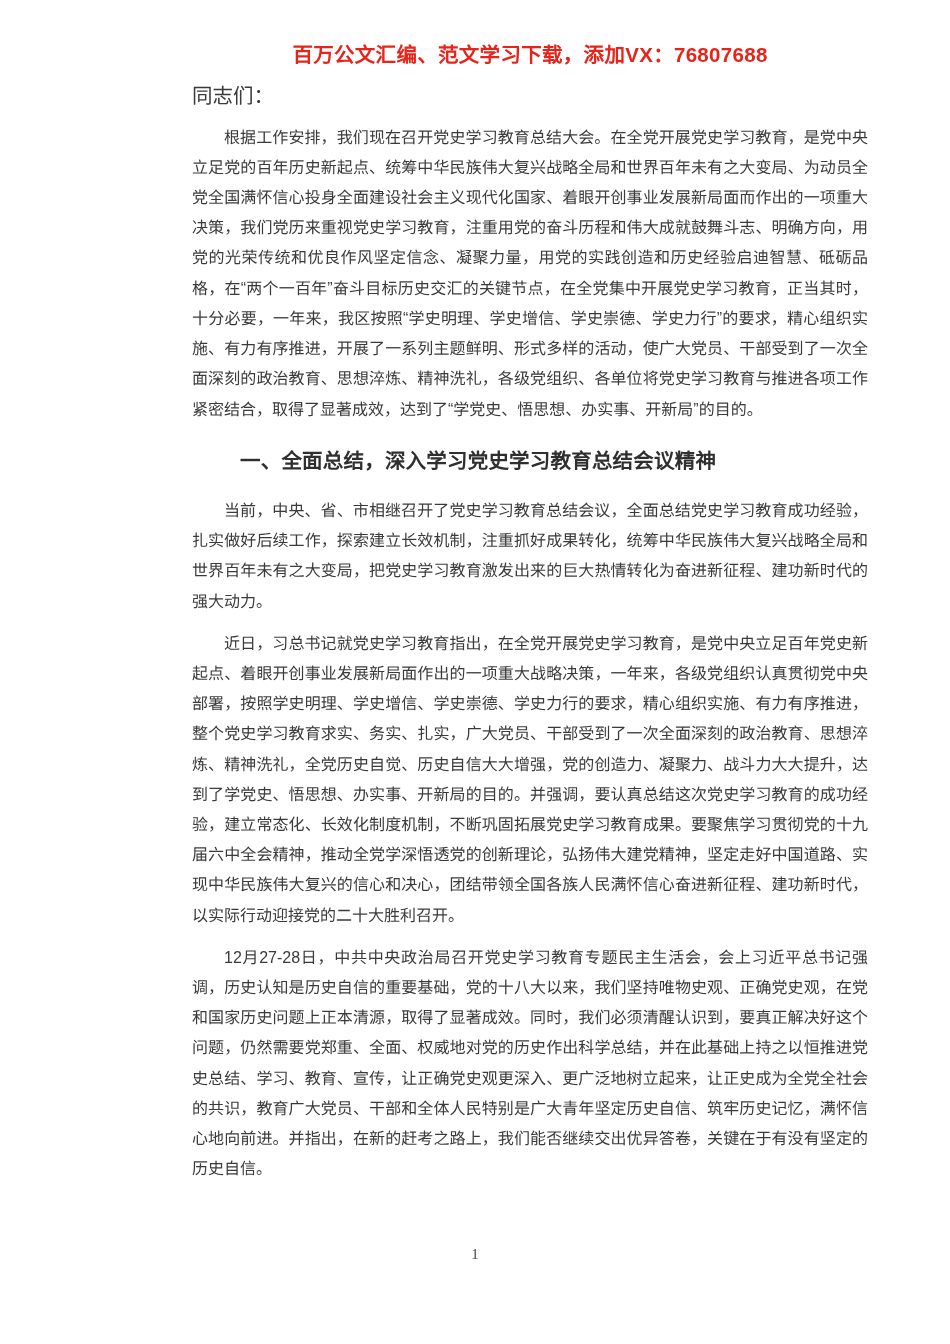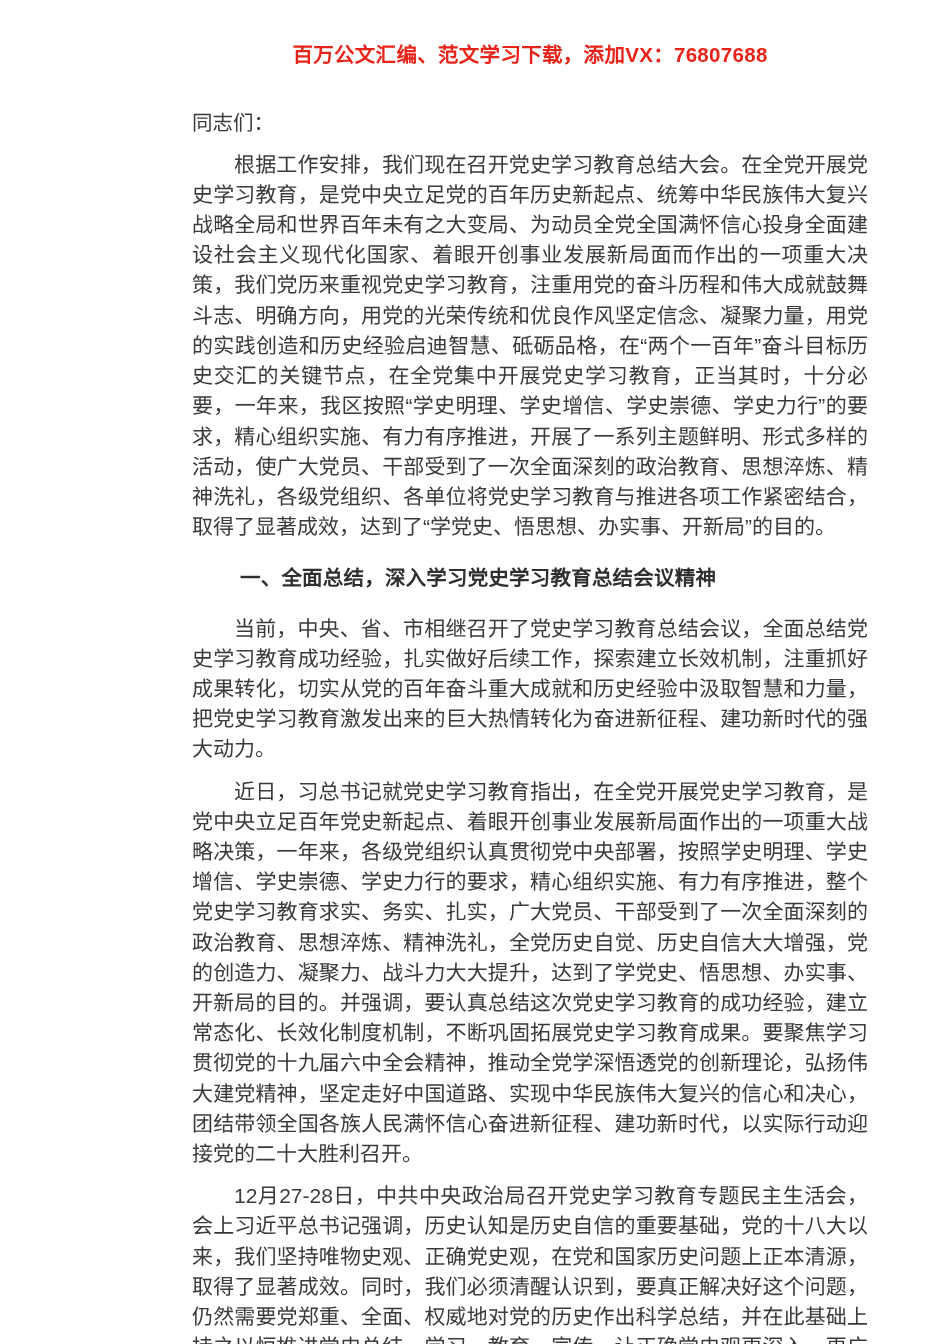--- a/index.html
+++ b/index.html
@@ -38,28 +38,28 @@
     letter-spacing: 0.3px;
     padding-top: 41px;
     line-height: 1.35;
     white-space: nowrap;
   }
 
   
   .salutation {
     font-size: 20.5px;
     line-height: 30px;
-    margin-top: 39px;
+    margin-top: 12px;
     text-align: justify;
     text-justify: inter-ideograph;
   }
 
   
   .para {
-    font-size: 21px;
+    font-size: 16px;
     line-height: 30.2px;
     text-align: justify;
     text-justify: inter-ideograph;
     text-indent: 2em;
     margin: 0;
     padding-top: 12px;
     word-break: break-all;
   }
   .para.tight { padding-top: 11px; }
 
@@ -96,21 +96,21 @@
   <div class="page-body">
 
     <div class="promo-header">百万公文汇编、范文学习下载，添加VX：76807688</div>
 
     <div class="salutation">同志们：</div>
 
     <p class="para">根据工作安排，我们现在召开党史学习教育总结大会。在全党开展党史学习教育，是党中央立足党的百年历史新起点、统筹中华民族伟大复兴战略全局和世界百年未有之大变局、为动员全党全国满怀信心投身全面建设社会主义现代化国家、着眼开创事业发展新局面而作出的一项重大决策，我们党历来重视党史学习教育，注重用党的奋斗历程和伟大成就鼓舞斗志、明确方向，用党的光荣传统和优良作风坚定信念、凝聚力量，用党的实践创造和历史经验启迪智慧、砥砺品格，在“两个一百年”奋斗目标历史交汇的关键节点，在全党集中开展党史学习教育，正当其时，十分必要，一年来，我区按照“学史明理、学史增信、学史崇德、学史力行”的要求，精心组织实施、有力有序推进，开展了一系列主题鲜明、形式多样的活动，使广大党员、干部受到了一次全面深刻的政治教育、思想淬炼、精神洗礼，各级党组织、各单位将党史学习教育与推进各项工作紧密结合，取得了显著成效，达到了“学党史、悟思想、办实事、开新局”的目的。</p>
 
     <h2 class="section-heading">一、全面总结，深入学习党史学习教育总结会议精神</h2>
 
-    <p class="para tight">当前，中央、省、市相继召开了党史学习教育总结会议，全面总结党史学习教育成功经验，扎实做好后续工作，探索建立长效机制，注重抓好成果转化，切实从党的百年奋斗重大成就和历史经验中汲取智慧和力量，把党史学习教育激发出来的巨大热情转化为奋进新征程、建功新时代的强大动力。</p>
+    <p class="para tight">当前，中央、省、市相继召开了党史学习教育总结会议，全面总结党史学习教育成功经验，扎实做好后续工作，探索建立长效机制，注重抓好成果转化，统筹中华民族伟大复兴战略全局和世界百年未有之大变局，把党史学习教育激发出来的巨大热情转化为奋进新征程、建功新时代的强大动力。</p>
 
     <p class="para">近日，习总书记就党史学习教育指出，在全党开展党史学习教育，是党中央立足百年党史新起点、着眼开创事业发展新局面作出的一项重大战略决策，一年来，各级党组织认真贯彻党中央部署，按照学史明理、学史增信、学史崇德、学史力行的要求，精心组织实施、有力有序推进，整个党史学习教育求实、务实、扎实，广大党员、干部受到了一次全面深刻的政治教育、思想淬炼、精神洗礼，全党历史自觉、历史自信大大增强，党的创造力、凝聚力、战斗力大大提升，达到了学党史、悟思想、办实事、开新局的目的。并强调，要认真总结这次党史学习教育的成功经验，建立常态化、长效化制度机制，不断巩固拓展党史学习教育成果。要聚焦学习贯彻党的十九届六中全会精神，推动全党学深悟透党的创新理论，弘扬伟大建党精神，坚定走好中国道路、实现中华民族伟大复兴的信心和决心，团结带领全国各族人民满怀信心奋进新征程、建功新时代，以实际行动迎接党的二十大胜利召开。</p>
 
     <p class="para">12月27-28日，中共中央政治局召开党史学习教育专题民主生活会，会上习近平总书记强调，历史认知是历史自信的重要基础，党的十八大以来，我们坚持唯物史观、正确党史观，在党和国家历史问题上正本清源，取得了显著成效。同时，我们必须清醒认识到，要真正解决好这个问题，仍然需要党郑重、全面、权威地对党的历史作出科学总结，并在此基础上持之以恒推进党史总结、学习、教育、宣传，让正确党史观更深入、更广泛地树立起来，让正史成为全党全社会的共识，教育广大党员、干部和全体人民特别是广大青年坚定历史自信、筑牢历史记忆，满怀信心地向前进。并指出，在新的赶考之路上，我们能否继续交出优异答卷，关键在于有没有坚定的历史自信。</p>
 
   </div>
 
   <div class="page-number">1</div>
 
 </div>

